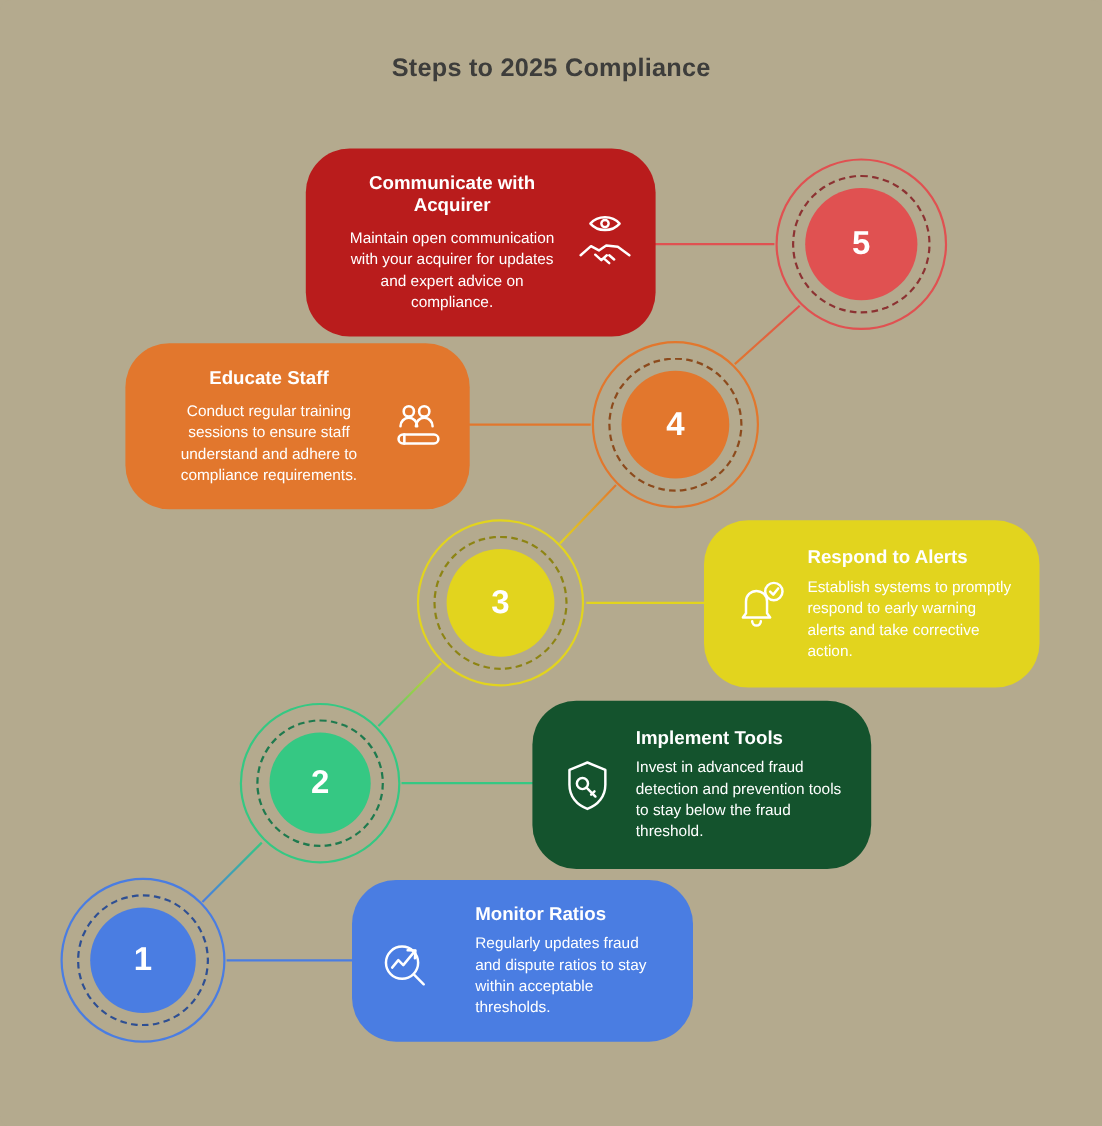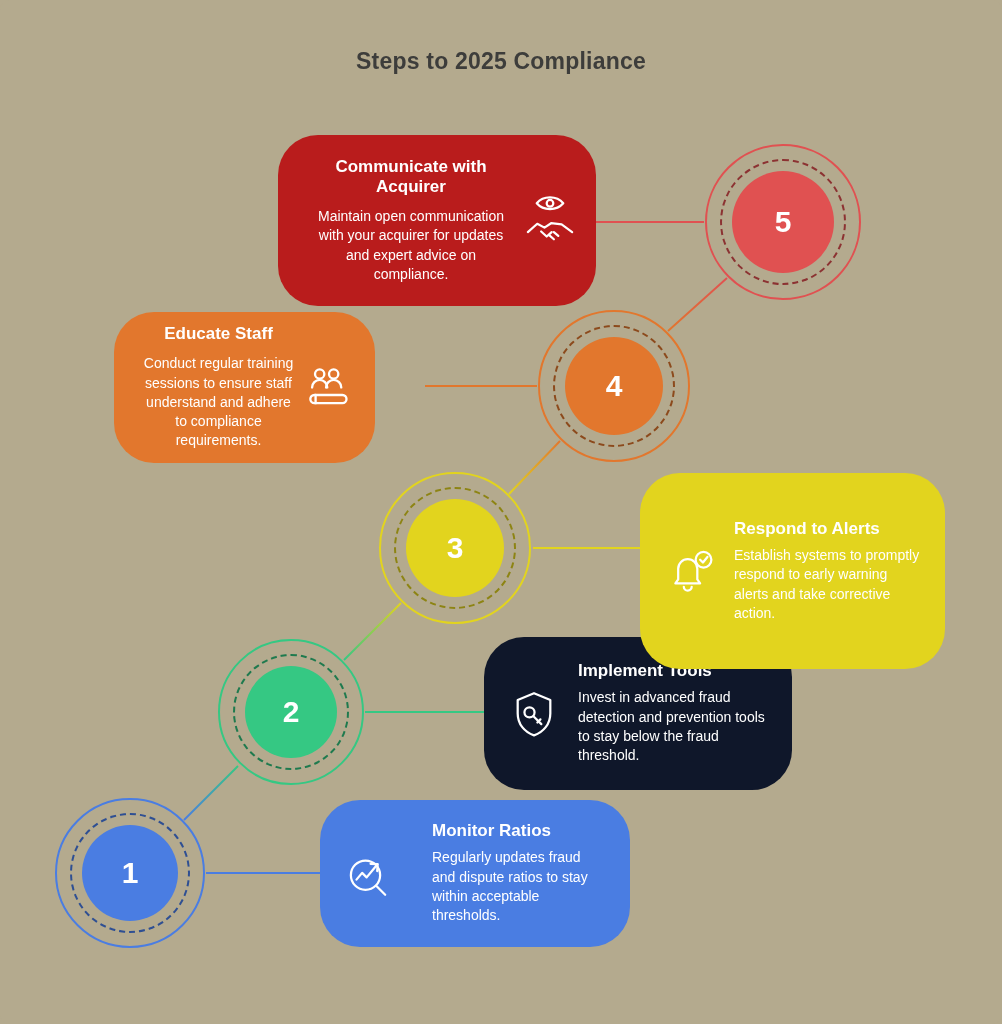--- a/index.html
+++ b/index.html
@@ -52,22 +52,22 @@
   .card-title{font-size:17px;font-weight:700;margin-bottom:7px;}
   .card-desc{font-size:14px;line-height:1.38;}
 
   .card-right{padding:16px 24px 16px 18px;gap:12px;}
   .card-left{padding:16px 14px 16px 26px;}
   .card-left .card-text{display:flex;flex-direction:column;align-items:center;text-align:center;}
   .card-left .card-title{margin-bottom:10px;}
 
   .card-1{left:320px;top:800px;width:310px;height:147px;}
   .card-2{left:484px;top:637px;width:308px;height:153px;}
-  .card-3{left:640px;top:473px;width:305px;height:196px;align-items:center;}
-  .card-4{left:114px;top:312px;width:261px;height:151px;}
+  .card-3{left:640px;top:473px;width:305px;height:152px;align-items:center;}
+  .card-4{left:114px;top:312px;width:313px;height:151px;}
   .card-5{left:278px;top:135px;width:318px;height:171px;}
   .card-5 .card-title{max-width:200px;}
   .card-5 .card-desc{max-width:200px;}
   .card-4 .card-desc{max-width:190px;}
 
   .icon-box svg{stroke:#fff;fill:none;stroke-width:2;stroke-linecap:round;stroke-linejoin:round;}
 </style>
 </head>
 <body>
 
@@ -153,21 +153,21 @@
         <polyline points="12,29 17,23 21,27 30.5,15.5"></polyline>
         <polyline points="24.5,15 30.8,15.2 30.4,21.5"></polyline>
       </svg>
     </div>
     <div class="card-text">
       <div class="card-title">Monitor Ratios</div>
       <div class="card-desc">Regularly updates fraud and dispute ratios to stay within acceptable thresholds.</div>
     </div>
   </div>
 
-  <div class="card card-right card-2" style="background-color: #0f172a;">
+  <div class="card card-right card-2" style="background-color: #14532d;">
     <div class="icon-box">
       <svg width="54" height="54" viewBox="0 0 48 48">
         <path d="M24 5.5 L38.5 11.5 V23.5 C38.5 33 32.5 40 24 43 C15.5 40 9.5 33 9.5 23.5 V11.5 Z"></path>
         <circle cx="20" cy="22.5" r="4.5"></circle>
         <line x1="23.5" y1="26" x2="30.5" y2="33"></line>
         <line x1="27" y1="31.5" x2="29.7" y2="28.8"></line>
       </svg>
     </div>
     <div class="card-text">
       <div class="card-title">Implement Tools</div>

